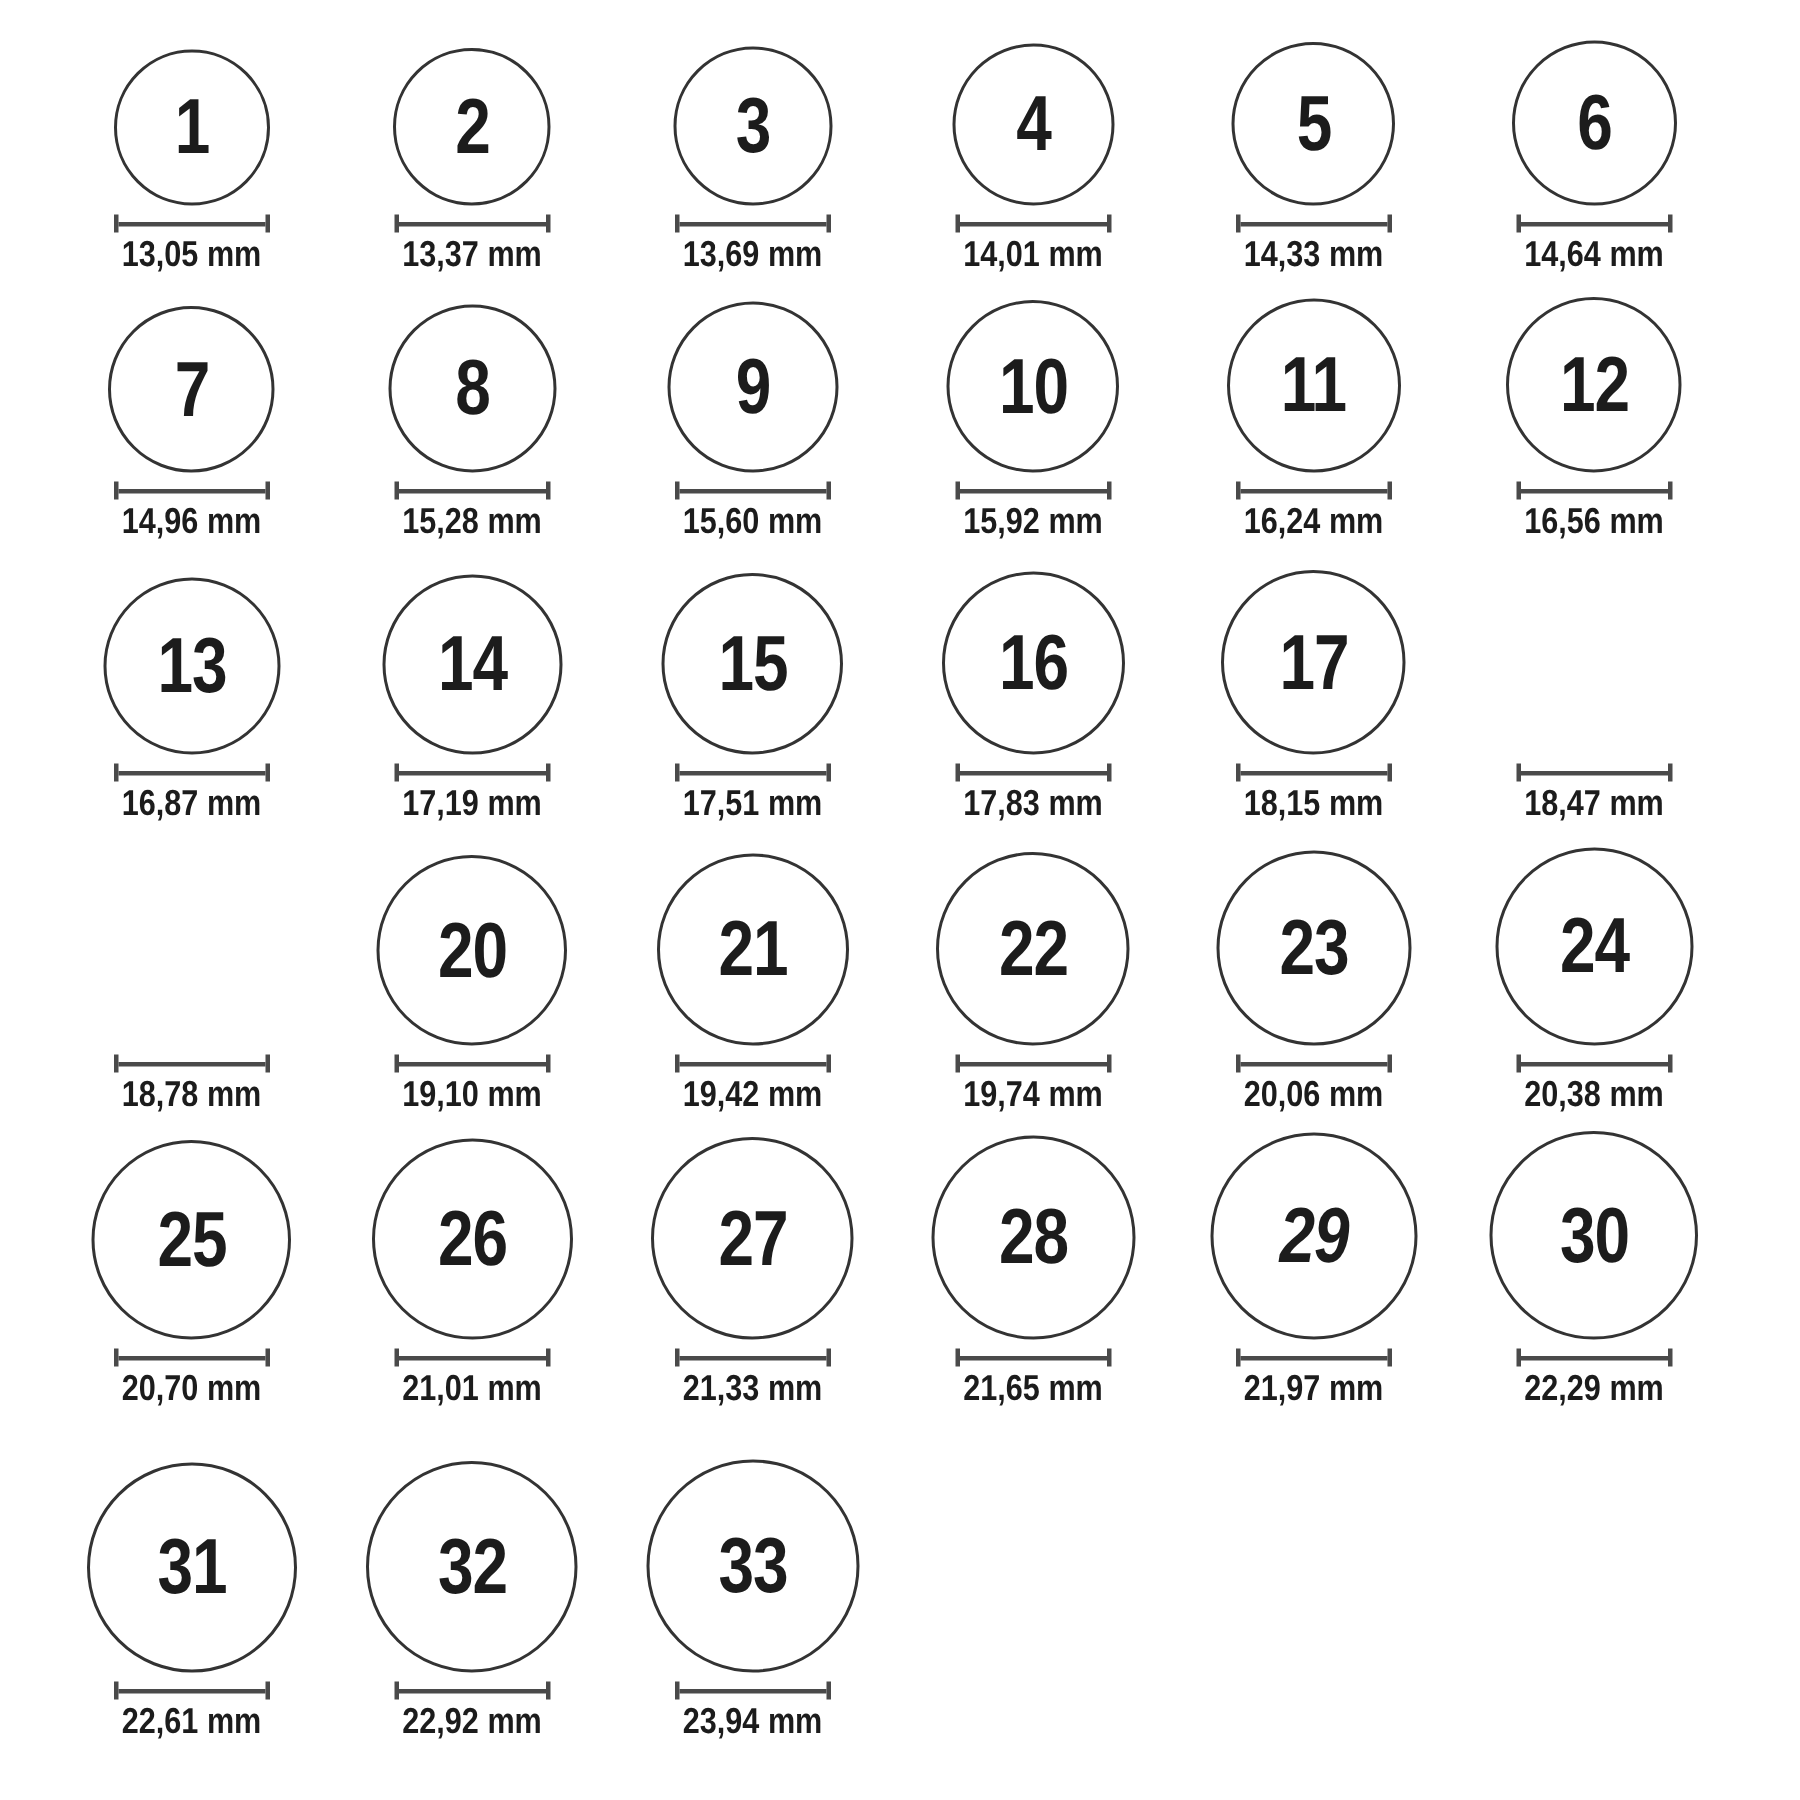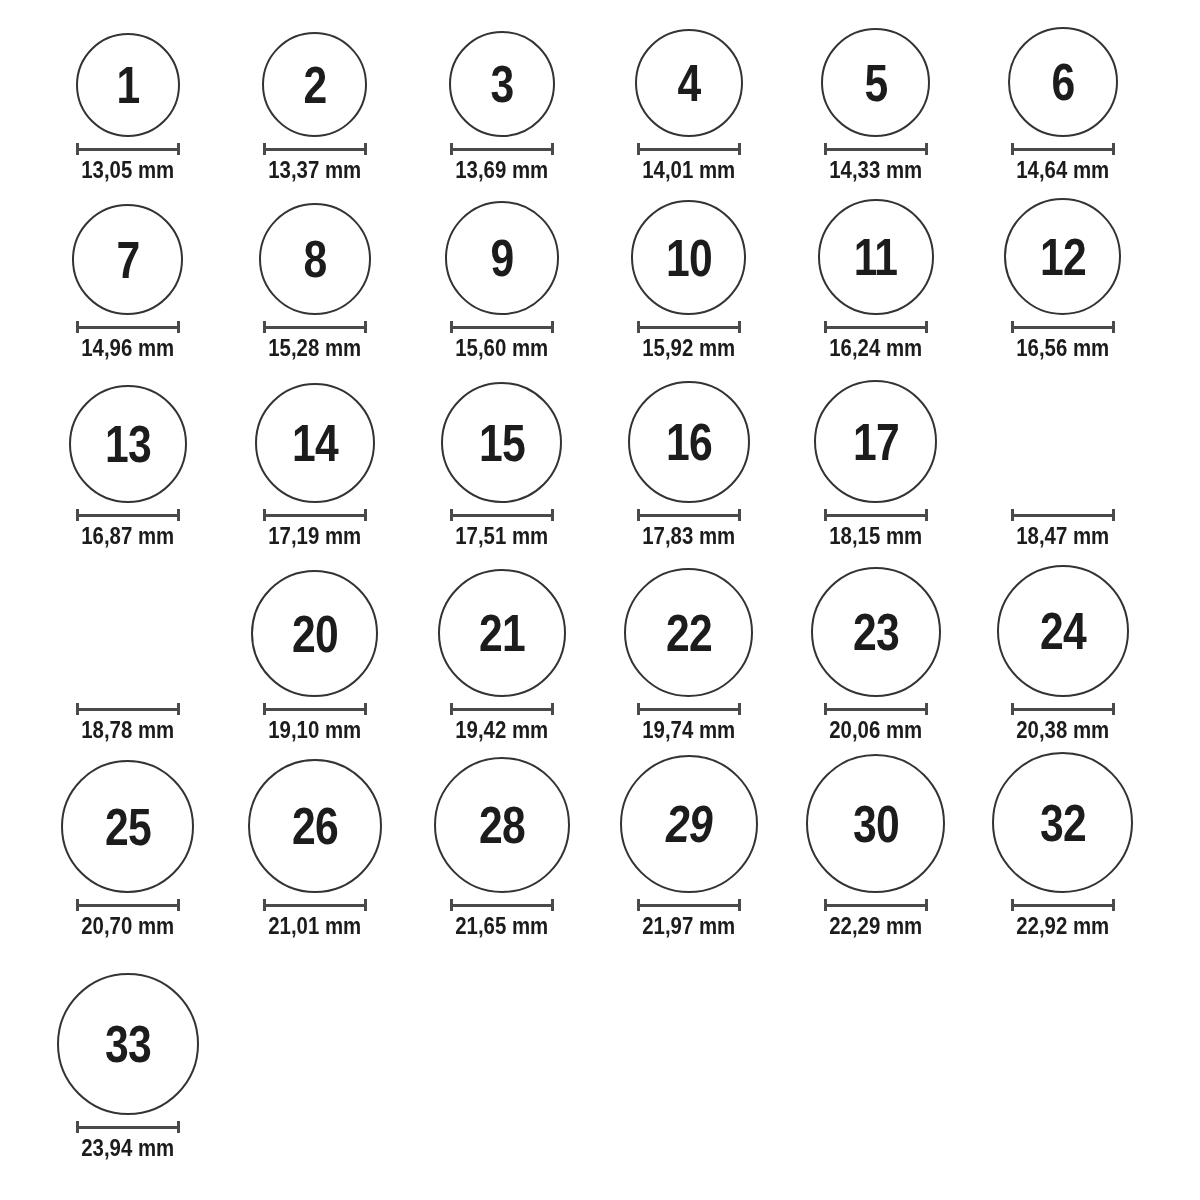--- a/index.html
+++ b/index.html
@@ -383,20 +383,31 @@
       <span class="num">26</span>
     </div>
     <div class="measure">
       <span class="tick"></span>
       <span class="bar"></span>
       <span class="tick"></span>
     </div>
     <div class="label">21,01 mm</div>
   </div>
 
+  <div class="cell">
+    <div class="circle" style="width: 135px; height: 135px;">
+      <span class="num">27</span>
+    </div>
+    <div class="measure">
+      <span class="tick"></span>
+      <span class="bar"></span>
+      <span class="tick"></span>
+    </div>
+    <div class="label">21,33 mm</div>
+  </div>
 
   <div class="cell">
     <div class="circle" style="width: 136px; height: 136px;">
       <span class="num">28</span>
     </div>
     <div class="measure">
       <span class="tick"></span>
       <span class="bar"></span>
       <span class="tick"></span>
     </div>
@@ -420,20 +431,31 @@
       <span class="num">30</span>
     </div>
     <div class="measure">
       <span class="tick"></span>
       <span class="bar"></span>
       <span class="tick"></span>
     </div>
     <div class="label">22,29 mm</div>
   </div>
 
+  <div class="cell">
+    <div class="circle" style="width: 140px; height: 140px;">
+      <span class="num">31</span>
+    </div>
+    <div class="measure">
+      <span class="tick"></span>
+      <span class="bar"></span>
+      <span class="tick"></span>
+    </div>
+    <div class="label">22,61 mm</div>
+  </div>
 
   <div class="cell">
     <div class="circle" style="width: 141px; height: 141px;">
       <span class="num">32</span>
     </div>
     <div class="measure">
       <span class="tick"></span>
       <span class="bar"></span>
       <span class="tick"></span>
     </div>

